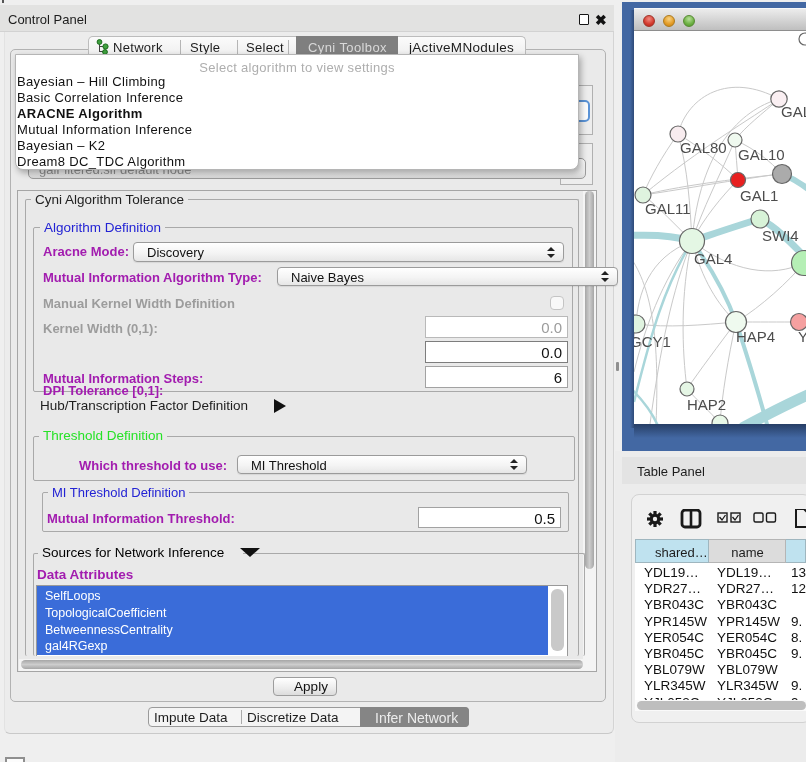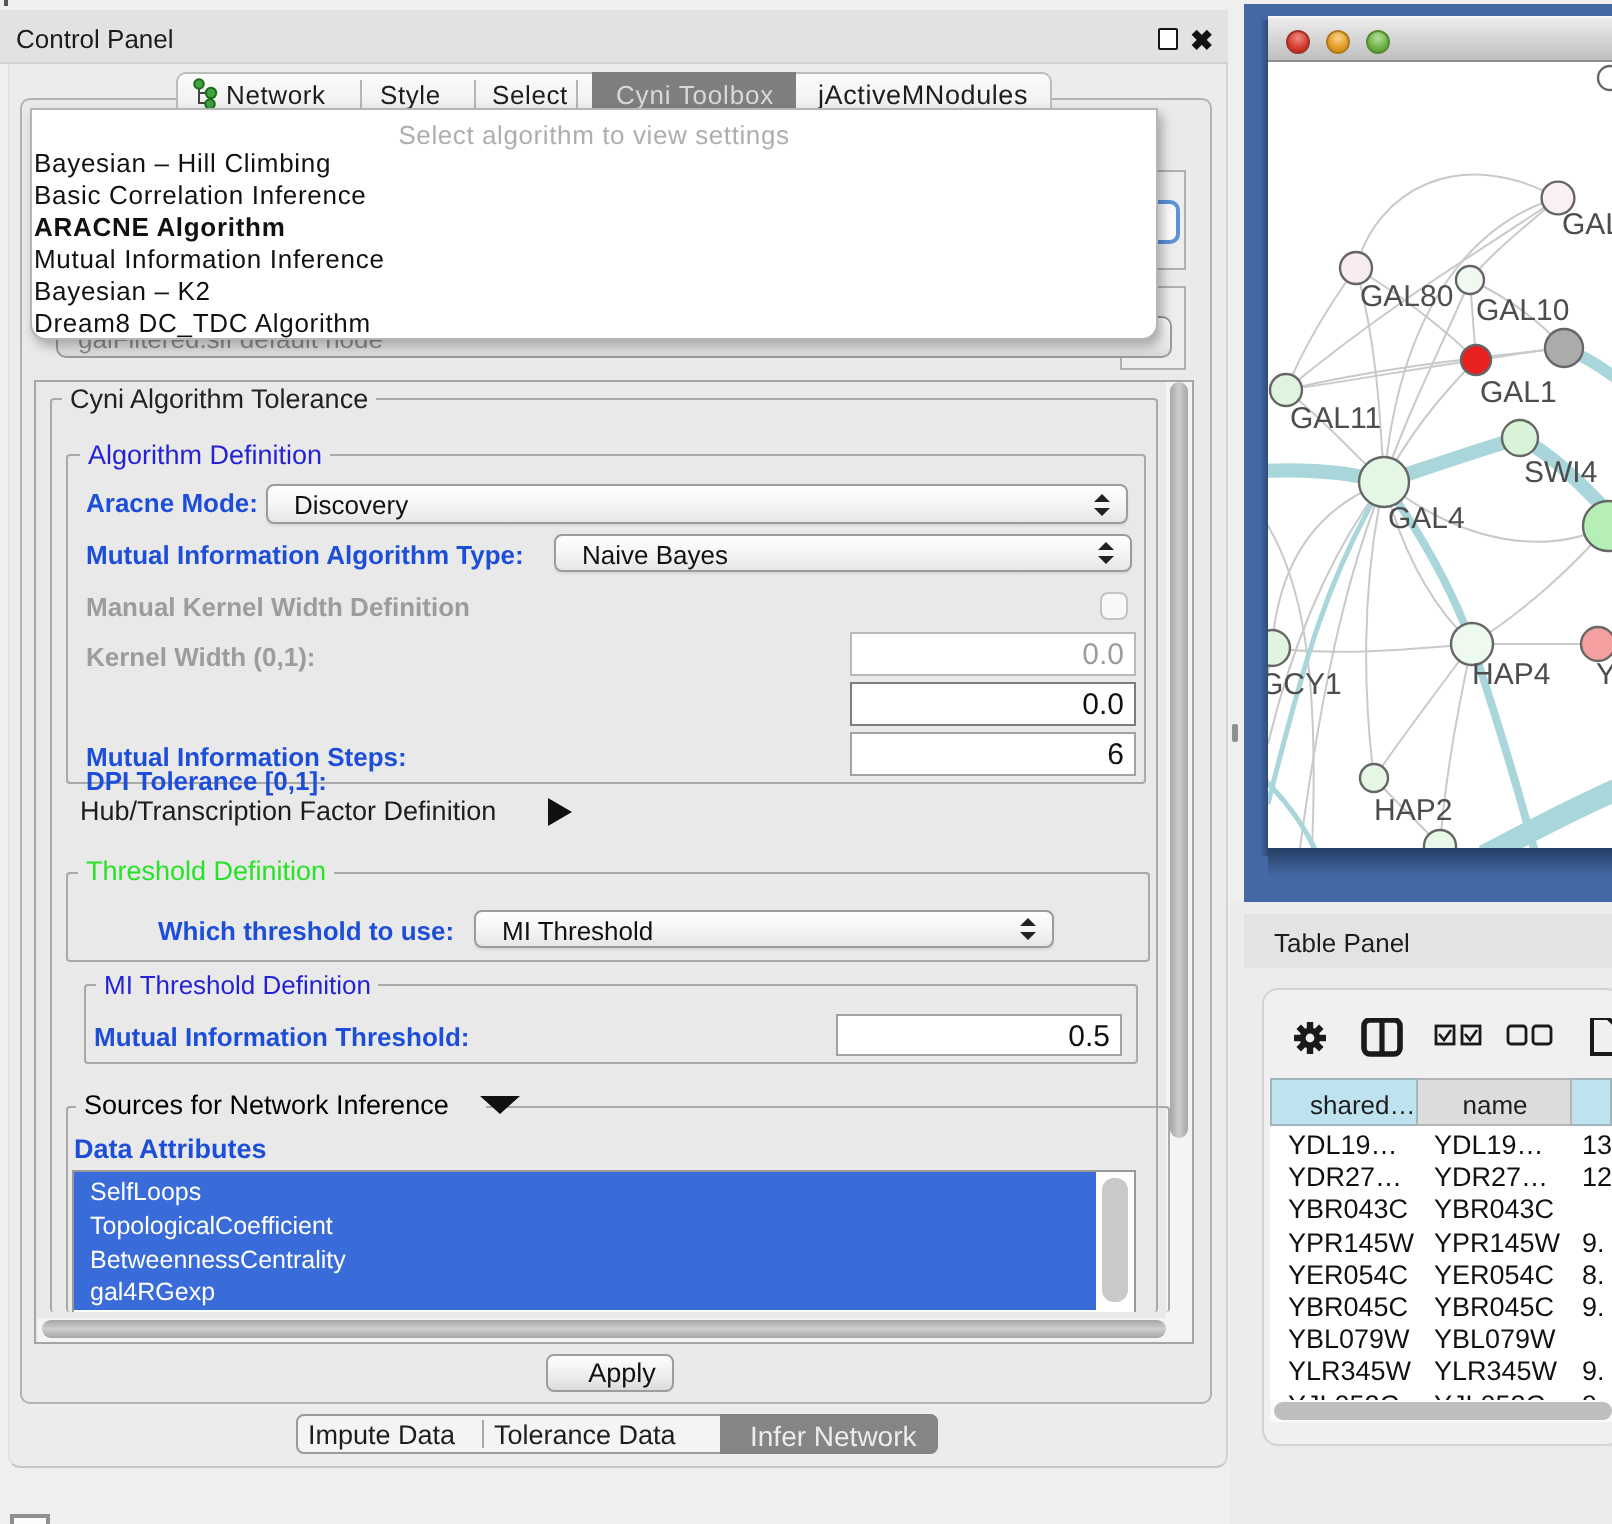--- a/index.html
+++ b/index.html
@@ -1,19 +1,19 @@
 <!DOCTYPE html>
 <html><head>
 <meta charset="utf-8">
 <style>
   * { margin:0; padding:0; box-sizing:border-box; }
   html,body { width:806px; height:762px; overflow:hidden; }
   body { font-family:"Liberation Sans", sans-serif; background:#efefef; position:relative; }
   .abs { position:absolute; }
-  .b13 { font-size:13px; font-weight:bold; color:#1d4ed8; }
+  .b13 { font-size:13px; font-weight:bold; color:#a21caf; }
   .n13 { font-size:13px; color:#1d1d1d; }
   .grp { position:absolute; border:1px solid #a9a9a9; border-radius:2px; }
   .grplbl { position:absolute; background:#e9e9e9; padding:0 4px; font-size:13.5px; line-height:14px; }
   .combo { position:absolute; border:1px solid #9b9b9b; border-radius:4px;
            background:linear-gradient(#ffffff,#f4f4f4 55%,#e6e6e6); box-shadow:0 1px 1px rgba(0,0,0,.08); }
   .combo .txt { position:absolute; left:13px; top:2px; font-size:13px; color:#111; }
   .arr { position:absolute; right:8px; top:50%; margin-top:-5.5px; width:8px; height:11px; }
   .arr i, .arr b { position:absolute; left:0; width:0; height:0; border-left:4px solid transparent; border-right:4px solid transparent; }
   .arr i { top:0; border-bottom:4.5px solid #222; }
   .arr b { bottom:0; border-top:4.5px solid #222; }
@@ -76,21 +76,21 @@
 
 <div class="abs b13" style="left:43px;top:244px;">Aracne Mode:</div>
 <div class="combo" style="left:133px;top:242px;width:431px;height:20px;">
   <span class="txt">Discovery</span>
     <span class="arr">
       <i></i>
       <b></b>
     </span>
 </div>
 <div class="abs b13" style="left:43px;top:270px;">Mutual Information Algorithm Type:</div>
-<div class="combo" style="left:277px;top:267px;width:289px;height:19px;">
+<div class="combo" style="left:277px;top:267px;width:341px;height:19px;">
   <span class="txt">Naive Bayes</span>
     <span class="arr">
       <i></i>
       <b></b>
     </span>
 </div>
 <div class="abs b13" style="left:43px;top:296px;color:#9c9c9c;">Manual Kernel Width Definition</div>
 <div class="abs" style="left:550px;top:296px;width:14px;height:14px;background:#f8f8f8;border:1px solid #c4c4c4;border-radius:4px;"></div>
 <div class="abs b13" style="left:43px;top:321px;color:#9c9c9c;">Kernel Width (0,1):</div>
 <div class="fld" style="left:425px;top:316px;width:143px;height:22px;color:#9c9c9c;border-color:#b9b9b9;">0.0</div>
@@ -128,21 +128,21 @@
 <div class="abs" style="left:45px;top:588px;font-size:12.5px;color:#fff;line-height:16.8px;">SelfLoops<br>TopologicalCoefficient<br>BetweennessCentrality<br>gal4RGexp</div>
 <div class="abs" style="left:551px;top:589px;width:13px;height:62px;background:#c9c9c9;border-radius:6px;"></div>
 
 <div class="abs" style="left:273px;top:677px;width:64px;height:19px;border:1px solid #9d9d9d;border-radius:4px;background:linear-gradient(#ffffff,#ececec 60%,#dcdcdc);"></div>
 <div class="abs" style="left:273px;top:679px;width:76px;text-align:center;font-size:13.5px;color:#111;">Apply</div>
 
 <div class="abs" style="left:148px;top:707px;width:321px;height:20px;border:1px solid #9a9a9a;border-radius:4px;background:#f4f4f4;"></div>
 <div class="abs" style="left:360px;top:707px;width:109px;height:20px;background:#858585;border-radius:0 4px 4px 0;"></div>
 <div class="abs" style="left:241px;top:710px;width:1px;height:14px;background:#aaa;"></div>
 <div class="abs n13" style="left:154px;top:710px;font-size:13.5px;">Impute Data</div>
-<div class="abs n13" style="left:247px;top:710px;font-size:13.5px;">Tolerance Data</div>
+<div class="abs n13" style="left:247px;top:710px;font-size:13.5px;">Discretize Data</div>
 <div class="abs n13" style="left:375px;top:710px;font-size:14px;color:#ececec;">Infer Network</div>
 
 <div class="abs" style="left:5px;top:757px;width:20px;height:10px;border:2px solid #8f8f8f;background:#fcfcfc;"></div>
 
 <div class="abs" style="left:616px;top:362px;width:3px;height:9px;background:#8f8f8f;border-radius:1px;"></div>
 
 <div class="abs" style="left:15px;top:54px;width:564px;height:116px;background:#fff;border:1px solid #b5b5b5;border-radius:0 0 8px 8px;box-shadow:2px 3px 6px rgba(0,0,0,.3);"></div>
 <div class="abs" style="left:15px;top:60px;width:564px;text-align:center;font-size:13px;color:#aeaeae;letter-spacing:.3px;">Select algorithm to view settings</div>
 <div class="abs" style="left:17px;top:74px;font-size:13px;color:#111;line-height:16px;letter-spacing:.35px;">
 Bayesian – Hill Climbing<br>

